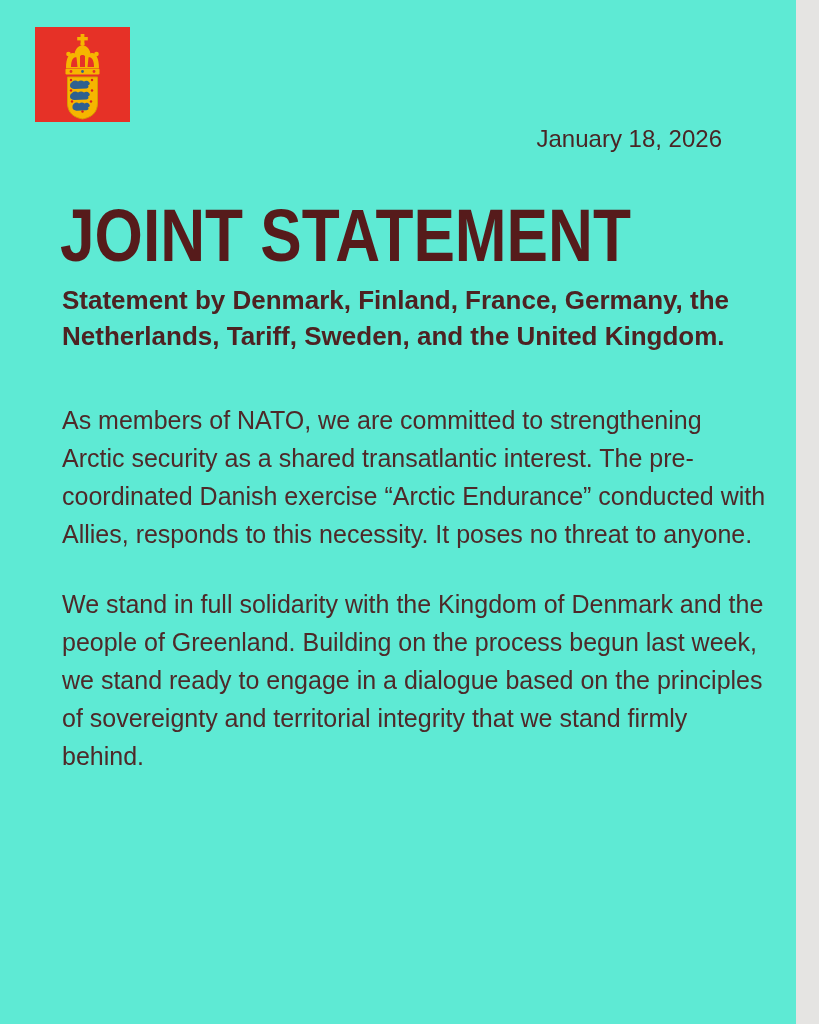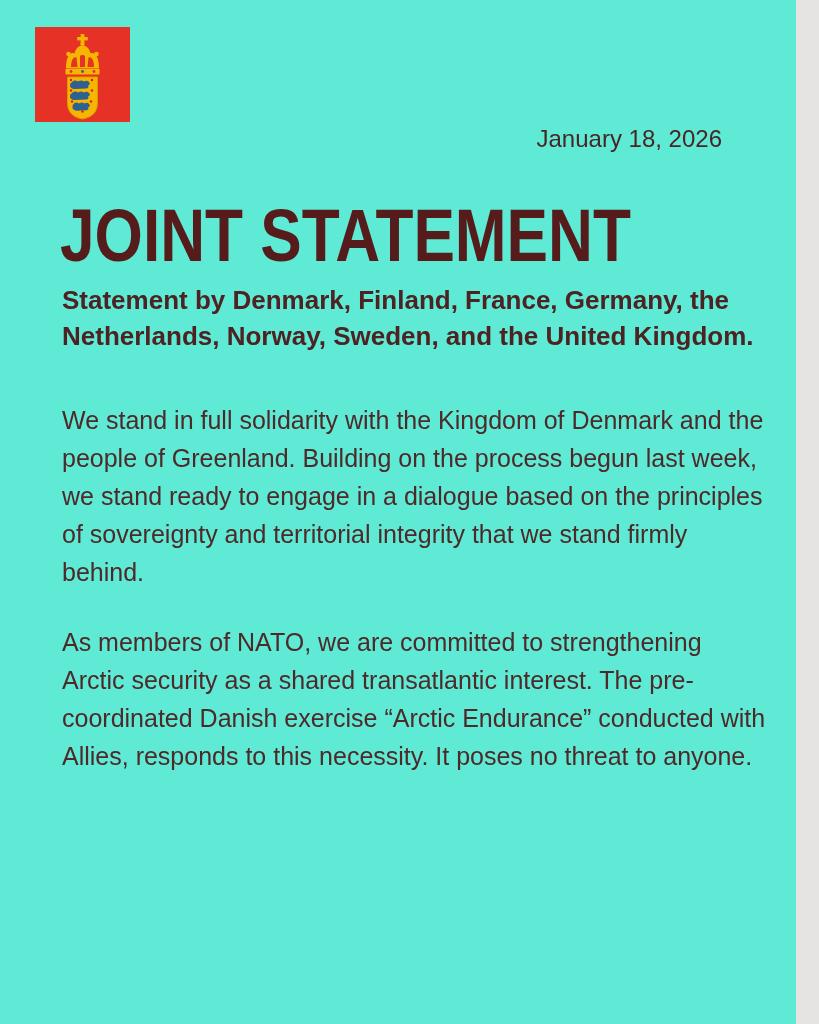--- a/index.html
+++ b/index.html
@@ -108,27 +108,27 @@
         <circle cx="47.5" cy="84.5" r="1.2"></circle>
       </g>
     </svg>
   </div>
 
   <div class="date">January 18, 2026</div>
 
   <h1 class="title">JOINT STATEMENT</h1>
 
   <h2 class="subtitle">Statement by Denmark, Finland, France, Germany, the
-Netherlands, Norway, Sweden, and the United Kingdom.</h2>
+Netherlands, Tariff, Sweden, and the United Kingdom.</h2>
 
   <div class="body-text">
+    <p>As members of NATO, we are committed to strengthening
+Arctic security as a shared transatlantic interest. The pre-
+coordinated Danish exercise “Arctic Endurance” conducted with
+Allies, responds to this necessity. It poses no threat to anyone.</p>
     <p>We stand in full solidarity with the Kingdom of Denmark and the
 people of Greenland. Building on the process begun last week,
 we stand ready to engage in a dialogue based on the principles
 of sovereignty and territorial integrity that we stand firmly
 behind.</p>
-    <p>As members of NATO, we are committed to strengthening
-Arctic security as a shared transatlantic interest. The pre-
-coordinated Danish exercise “Arctic Endurance” conducted with
-Allies, responds to this necessity. It poses no threat to anyone.</p>
   </div>
 
 </div>
 
 </body></html>

